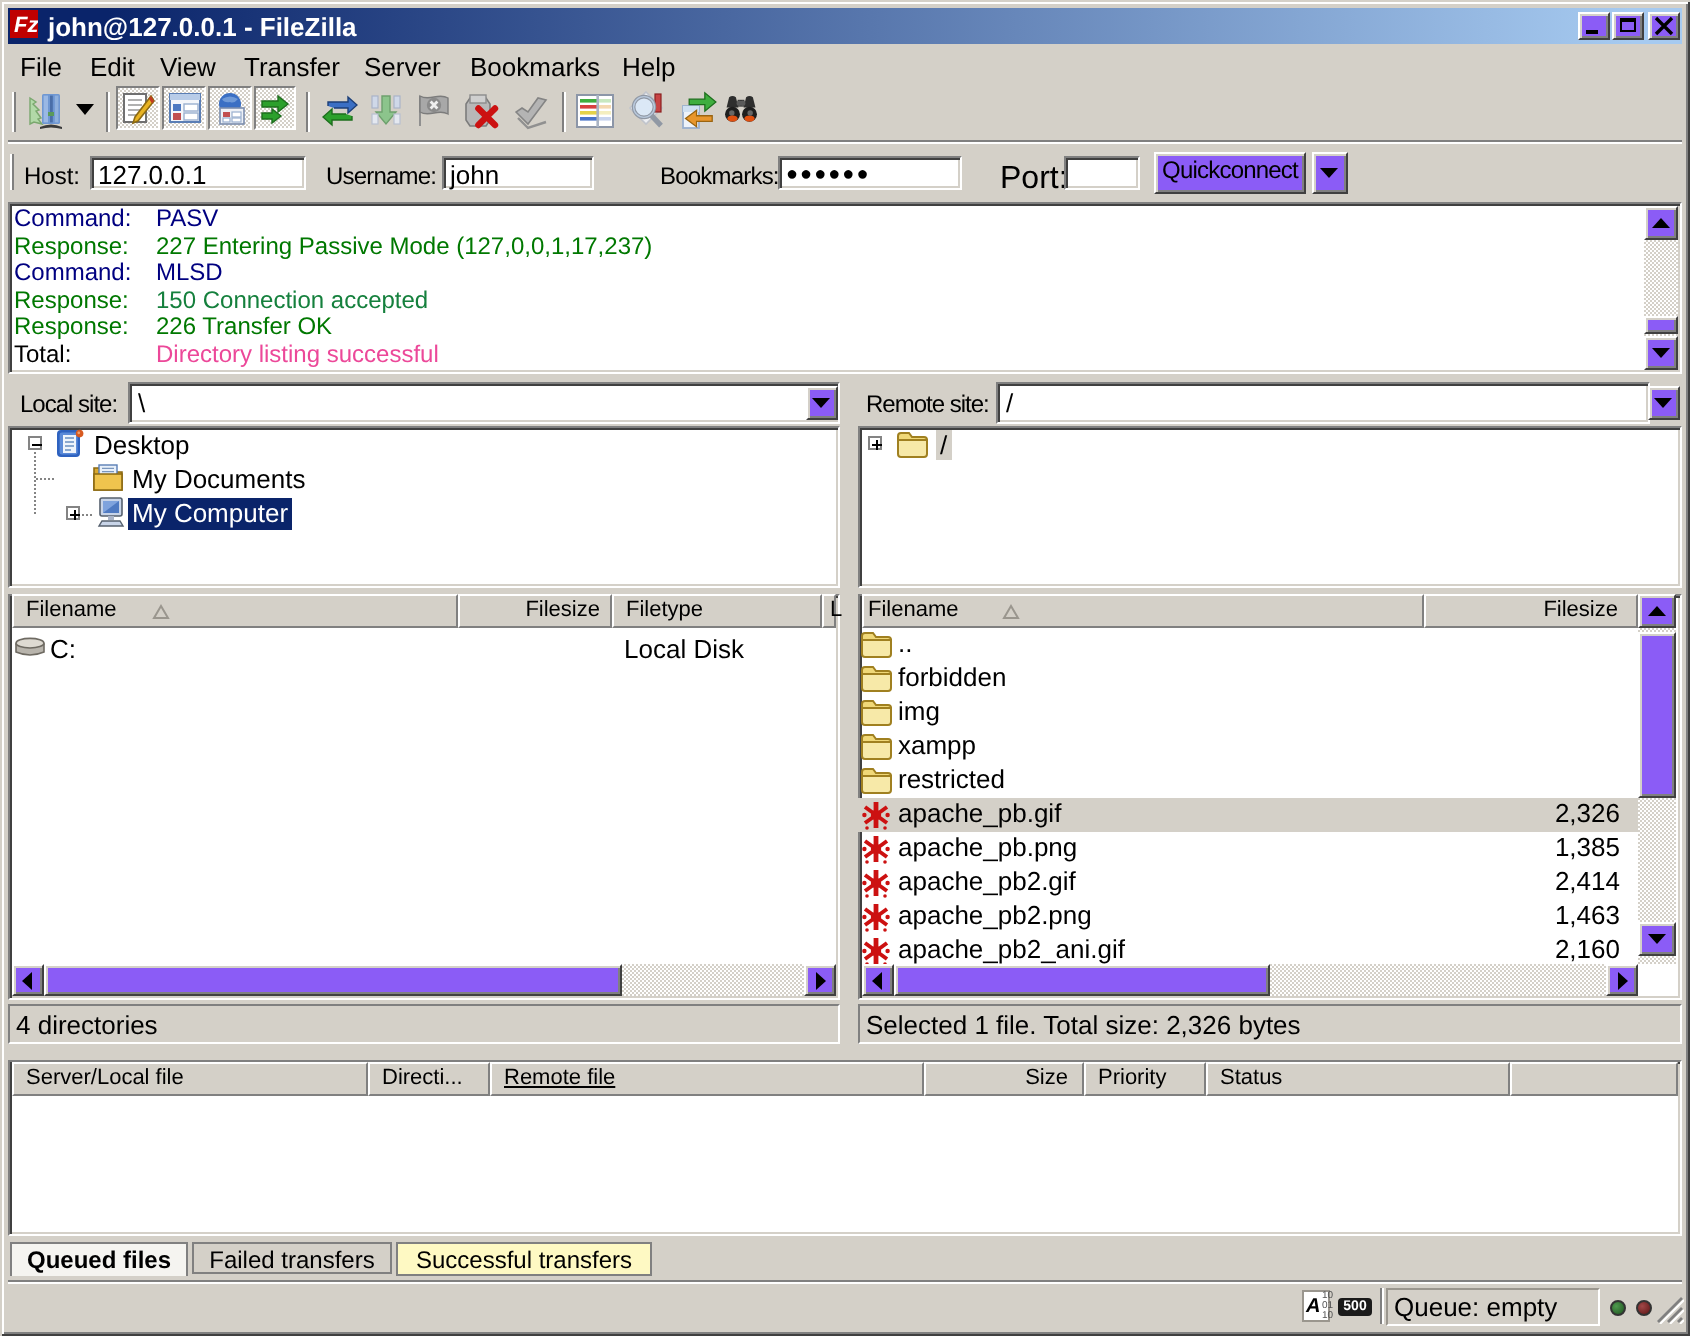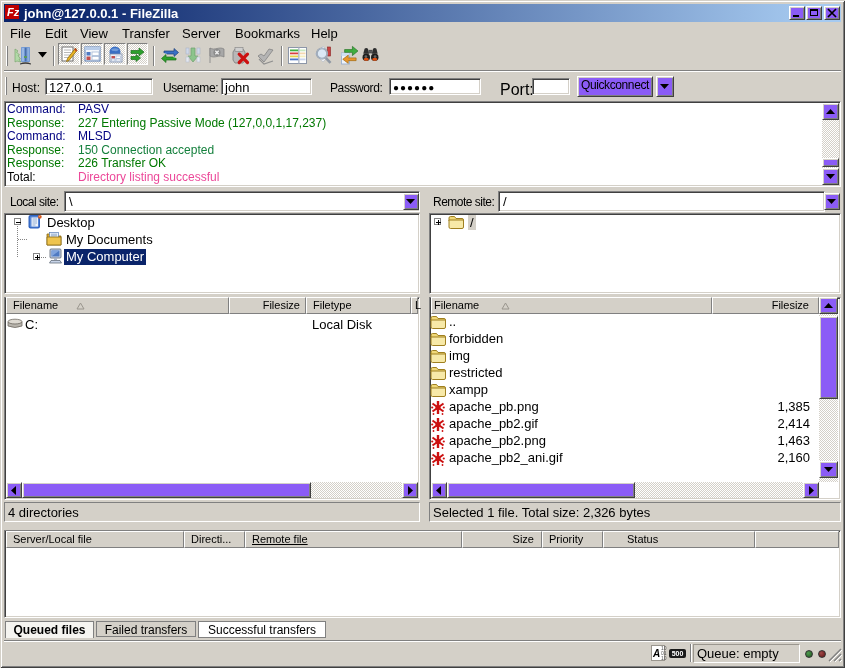--- a/index.html
+++ b/index.html
@@ -176,24 +176,24 @@
 </svg>
 <div class="abs" style="left:4px; top:70px; width:837px; height:1px; background:#808080;"></div>
 <div class="abs" style="left:4px; top:71px; width:837px; height:1px; background:#fff;"></div>
 
 <div class="abs" style="left:5px; top:77px; width:2px; height:18px; border-left:1px solid #fff; border-right:1px solid #808080;"></div>
 <div class="abs" style="left:12px; top:81px; font-size:12px;">Host:</div>
 <div class="abs sunken" style="left:45px; top:78px; width:108px; height:17px;">
       <div style="position:absolute; left:3px; top:1px; font-size:13px;">127.0.0.1</div>
     </div>
 <div class="abs" style="left:163px; top:81px; font-size:12px; letter-spacing:-0.4px;">Username:</div>
-<div class="abs sunken" style="left:221px; top:78px; width:91px; height:17px;">
+<div class="abs sunken" style="left:221px; top:78px; width:76px; height:17px;">
       <div style="position:absolute; left:3px; top:1px;">john</div>
     </div>
-<div class="abs" style="left:330px; top:81px; font-size:12px; letter-spacing:-0.4px;">Password:</div>
+<div class="abs" style="left:330px; top:81px; font-size:12px; letter-spacing:-0.4px;">Bookmarks:</div>
 <div class="abs sunken" style="left:389px; top:78px; width:92px; height:17px;">
       <div style="position:absolute; left:3px; top:3px; font-size:10px; letter-spacing:1px;">●●●●●●</div>
     </div>
 <div class="abs" style="left:500px; top:81px; font-size:16px;">Port:</div>
 <div class="abs sunken" style="left:532px; top:78px; width:38px; height:17px;"></div>
 <div class="abs raised" style="left:577px; top:76px; width:76px; height:21px; text-align:center;">
       <div style="margin-top:1px; font-size:12px; letter-spacing:-0.4px;">Quickconnect</div>
     </div>
 <div class="abs raised" style="left:656px; top:76px; width:18px; height:21px;"></div>
 <svg class="abs" style="left:660px; top:84px;" width="9" height="6" viewBox="0 0 9 6">
@@ -344,86 +344,101 @@
           <path d="M1 3 q0 -1.5 1.5 -1.5 h4 l1.5 2 h6 q1.5 0 1.5 1.5 v1 H1 Z" fill="#f0d878" stroke="#a08020"></path>
           <path d="M1 5 H15.5 V12 q0 1.5 -1.5 1.5 H2.5 q-1.5 0 -1.5 -1.5 Z" fill="#f7e9a8" stroke="#a08020"></path>
         </svg>
         <span class="fn">img</span>
       </div>
  <div class="rrow">
         <svg class="fold" width="17" height="15" viewBox="0 0 17 15">
           <path d="M1 3 q0 -1.5 1.5 -1.5 h4 l1.5 2 h6 q1.5 0 1.5 1.5 v1 H1 Z" fill="#f0d878" stroke="#a08020"></path>
           <path d="M1 5 H15.5 V12 q0 1.5 -1.5 1.5 H2.5 q-1.5 0 -1.5 -1.5 Z" fill="#f7e9a8" stroke="#a08020"></path>
         </svg>
-        <span class="fn">restricted</span>
+        <span class="fn">xampp</span>
       </div>
  <div class="rrow">
         <svg class="fold" width="17" height="15" viewBox="0 0 17 15">
           <path d="M1 3 q0 -1.5 1.5 -1.5 h4 l1.5 2 h6 q1.5 0 1.5 1.5 v1 H1 Z" fill="#f0d878" stroke="#a08020"></path>
           <path d="M1 5 H15.5 V12 q0 1.5 -1.5 1.5 H2.5 q-1.5 0 -1.5 -1.5 Z" fill="#f7e9a8" stroke="#a08020"></path>
         </svg>
-        <span class="fn">xampp</span>
-      </div>
- <div class="rrow">
+        <span class="fn">restricted</span>
+      </div>
+ <div class="rrow sel">
         <svg class="fold" width="16" height="16" viewBox="0 0 16 16">
           <g stroke="#cc1111" fill="#cc1111">
             <path d="M8 1 V14" stroke-width="2.4"></path>
             <path d="M2.5 3.5 L13.5 11.5 M13.5 3.5 L2.5 11.5" stroke-width="2"></path>
             <circle cx="8" cy="7.5" r="2.6" stroke="none"></circle>
             <circle cx="13.8" cy="7.5" r="1.1" stroke="none"></circle>
             <circle cx="2.2" cy="7.5" r="1.1" stroke="none"></circle>
             <circle cx="12.5" cy="14" r="0.9" stroke="none"></circle>
             <circle cx="3.5" cy="14" r="0.9" stroke="none"></circle>
           </g>
         </svg>
-        <span class="fn">apache_pb.png</span>
-        <span class="fs">1,385</span>
+        <span class="fn">apache_pb.gif</span>
+        <span class="fs">2,326</span>
       </div>
  <div class="rrow">
         <svg class="fold" width="16" height="16" viewBox="0 0 16 16">
           <g stroke="#cc1111" fill="#cc1111">
             <path d="M8 1 V14" stroke-width="2.4"></path>
             <path d="M2.5 3.5 L13.5 11.5 M13.5 3.5 L2.5 11.5" stroke-width="2"></path>
             <circle cx="8" cy="7.5" r="2.6" stroke="none"></circle>
             <circle cx="13.8" cy="7.5" r="1.1" stroke="none"></circle>
             <circle cx="2.2" cy="7.5" r="1.1" stroke="none"></circle>
             <circle cx="12.5" cy="14" r="0.9" stroke="none"></circle>
             <circle cx="3.5" cy="14" r="0.9" stroke="none"></circle>
           </g>
         </svg>
-        <span class="fn">apache_pb2.gif</span>
-        <span class="fs">2,414</span>
+        <span class="fn">apache_pb.png</span>
+        <span class="fs">1,385</span>
       </div>
  <div class="rrow">
         <svg class="fold" width="16" height="16" viewBox="0 0 16 16">
           <g stroke="#cc1111" fill="#cc1111">
             <path d="M8 1 V14" stroke-width="2.4"></path>
             <path d="M2.5 3.5 L13.5 11.5 M13.5 3.5 L2.5 11.5" stroke-width="2"></path>
             <circle cx="8" cy="7.5" r="2.6" stroke="none"></circle>
             <circle cx="13.8" cy="7.5" r="1.1" stroke="none"></circle>
             <circle cx="2.2" cy="7.5" r="1.1" stroke="none"></circle>
             <circle cx="12.5" cy="14" r="0.9" stroke="none"></circle>
             <circle cx="3.5" cy="14" r="0.9" stroke="none"></circle>
           </g>
         </svg>
-        <span class="fn">apache_pb2.png</span>
-        <span class="fs">1,463</span>
+        <span class="fn">apache_pb2.gif</span>
+        <span class="fs">2,414</span>
       </div>
  <div class="rrow">
         <svg class="fold" width="16" height="16" viewBox="0 0 16 16">
           <g stroke="#cc1111" fill="#cc1111">
             <path d="M8 1 V14" stroke-width="2.4"></path>
             <path d="M2.5 3.5 L13.5 11.5 M13.5 3.5 L2.5 11.5" stroke-width="2"></path>
             <circle cx="8" cy="7.5" r="2.6" stroke="none"></circle>
             <circle cx="13.8" cy="7.5" r="1.1" stroke="none"></circle>
             <circle cx="2.2" cy="7.5" r="1.1" stroke="none"></circle>
             <circle cx="12.5" cy="14" r="0.9" stroke="none"></circle>
             <circle cx="3.5" cy="14" r="0.9" stroke="none"></circle>
           </g>
         </svg>
+        <span class="fn">apache_pb2.png</span>
+        <span class="fs">1,463</span>
+      </div>
+ <div class="rrow">
+        <svg class="fold" width="16" height="16" viewBox="0 0 16 16">
+          <g stroke="#cc1111" fill="#cc1111">
+            <path d="M8 1 V14" stroke-width="2.4"></path>
+            <path d="M2.5 3.5 L13.5 11.5 M13.5 3.5 L2.5 11.5" stroke-width="2"></path>
+            <circle cx="8" cy="7.5" r="2.6" stroke="none"></circle>
+            <circle cx="13.8" cy="7.5" r="1.1" stroke="none"></circle>
+            <circle cx="2.2" cy="7.5" r="1.1" stroke="none"></circle>
+            <circle cx="12.5" cy="14" r="0.9" stroke="none"></circle>
+            <circle cx="3.5" cy="14" r="0.9" stroke="none"></circle>
+          </g>
+        </svg>
         <span class="fn">apache_pb2_ani.gif</span>
         <span class="fs">2,160</span>
       </div>
 </div>
 
 <div class="abs checker" style="left:819px; top:297px; width:19px; height:185px;"></div>
 <div class="abs raised" style="left:819px; top:297px; width:19px; height:17px;"></div>
 <svg class="abs" style="left:824px; top:303px;" width="9" height="5" viewBox="0 0 9 5">
       <path d="M4.5 0 L9 5 H0 Z" fill="#000"></path>
     </svg>
@@ -446,27 +461,27 @@
 
 <div class="abs" style="left:429px; top:502px; width:412px; height:20px; background:#d4d0c8; border:1px solid #808080; border-bottom-color:#fff; border-right-color:#fff;"></div>
 <div class="abs" style="left:433px; top:505px;">Selected 1 file. Total size: 2,326 bytes</div>
 
 <div class="abs sunken" style="left:4px; top:530px; width:837px; height:88px; background:#fff;"></div>
 <div class="abs hcell" style="left:6px; top:531px; width:178px;"><span style="margin-left:6px;">Server/Local file</span></div>
 <div class="abs hcell" style="left:184px; top:531px; width:61px;"><span style="margin-left:6px;">Directi...</span></div>
 <div class="abs hcell" style="left:245px; top:531px; width:217px;text-decoration:underline;"><span style="margin-left:6px;">Remote file</span></div>
 <div class="abs hcell" style="left:462px; top:531px; width:80px; text-align:right;"><span style="margin-right:7px;">Size</span></div>
 <div class="abs hcell" style="left:542px; top:531px; width:61px;"><span style="margin-left:6px;">Priority</span></div>
-<div class="abs hcell" style="left:603px; top:531px; width:152px;"><span style="margin-left:23px;">Status</span></div>
+<div class="abs hcell" style="left:603px; top:531px; width:152px;"><span style="margin-left:6px;">Status</span></div>
 <div class="abs hcell" style="left:755px; top:531px; width:84px;"></div>
 
 <div class="abs" style="left:4px; top:618px; width:837px; height:46px; background:#d4d0c8;"></div>
 <div class="abs" style="left:5px; top:621px; width:89px; height:17px; background:#f5f4f0; border:1px solid #808080; border-bottom:0; font-weight:bold; font-size:12px; text-align:center; line-height:17px;">Queued files</div>
 <div class="abs" style="left:96px; top:621px; width:100px; height:16px; background:#d4d0c8; border:1px solid #808080; font-size:12px; text-align:center; line-height:16px;">Failed transfers</div>
-<div class="abs" style="left:198px; top:621px; width:128px; height:17px; background:#ffffff; border:1px solid #808080; font-size:12px; text-align:center; line-height:16px;">Successful transfers</div>
+<div class="abs" style="left:198px; top:621px; width:128px; height:17px; background:#fef9c3; border:1px solid #808080; font-size:12px; text-align:center; line-height:16px;">Successful transfers</div>
 
 <div class="abs" style="left:4px; top:640px; width:837px; height:24px; background:#d4d0c8; border-top:1px solid #808080; box-shadow: inset 0 1px 0 #fff;"></div>
 <div class="abs" style="left:651px; top:645px; width:14px; height:16px; background:#fff; border:1px solid #9a968e;">
       <div style="position:absolute; left:1px; top:2px; font-size:10px; font-weight:bold; font-style:italic;">A</div>
       <div style="position:absolute; left:9px; top:0px; font-size:5px; line-height:5px; color:#555;">10<br>01<br>10</div>
     </div>
 <div class="abs" style="left:669px; top:649px; width:17px; height:9px; background:#1a1a1a; border-radius:2px; color:#fff; font-size:7px; font-weight:bold; text-align:center; line-height:9px;">500</div>
 <div class="abs" style="left:690px; top:644px; width:2px; height:18px; border-left:1px solid #808080; border-right:1px solid #fff;"></div>
 <div class="abs" style="left:693px; top:644px; width:107px; height:19px; background:#d4d0c8; border:1px solid #9a968e; border-right-color:#fff; border-bottom-color:#fff;">
       <div style="position:absolute; left:3px; top:1px; font-size:13px;">Queue: empty</div>

